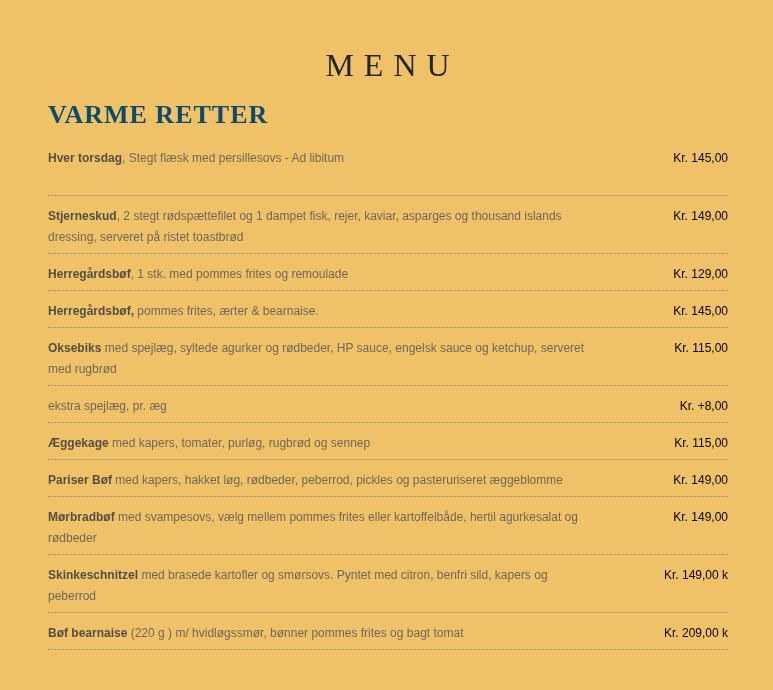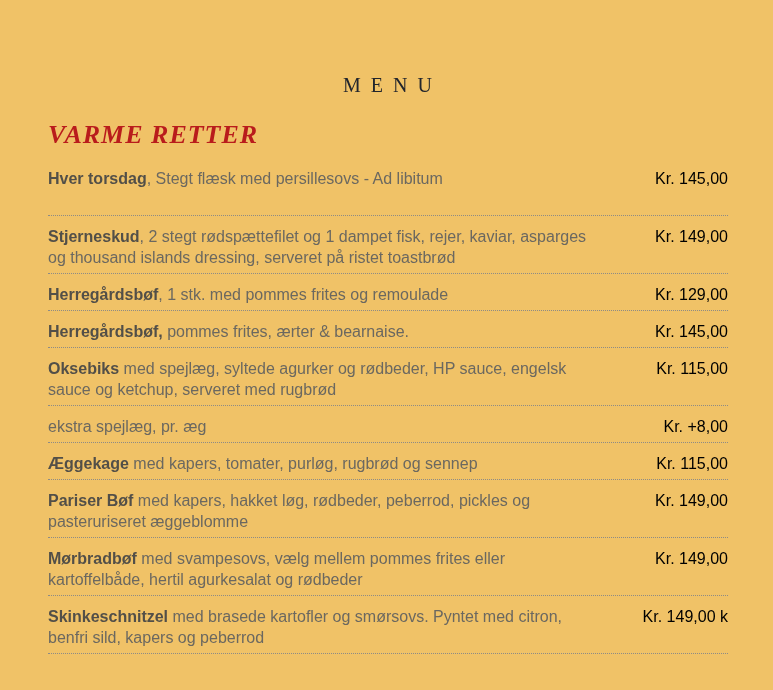--- a/index.html
+++ b/index.html
@@ -10,48 +10,47 @@
     overflow: hidden;
     background: #f0c267;
     font-family: "Liberation Sans", sans-serif;
   }
   .page {
     width: 773px;
     height: 690px;
     padding: 0 45px 0 48px;
   }
   .title {
-    margin: 69px 0 0;
+    margin: 49px 0 0;
     text-align: center;
     text-indent: 9px; 
     font-family: "Liberation Serif", serif;
     font-weight: 400;
-    font-size: 20px;
+    font-size: 32px;
     line-height: 32px;
     letter-spacing: 10px;
     color: #22252c;
   }
   .section-heading {
     margin: 19px 0 0;
     font-family: "Liberation Serif", serif;
     font-weight: 700;
     font-size: 26px;
     line-height: 30px;
     letter-spacing: 1px;
-    color: #b91c1c;
-    font-style: italic;
+    color: #0c4a6e;
   }
   .items { margin-top: 8px; }
   .row {
     display: flex;
     align-items: flex-start;
     justify-content: space-between;
     padding: 10px 0 5px 0;
     border-bottom: 1px dotted #8d8b86;
-    font-size: 16px;
+    font-size: 12px;
     line-height: 21px;
     color: #6b6860;
     gap: 34px;
   }
   .row:first-child { padding-bottom: 26px; }
   .desc {
     margin: 0;
     width: 545px;
     font-weight: 400;
   }
@@ -116,14 +115,18 @@
   <div class="row">
     <p class="desc"><b class="nm">Mørbradbøf</b><span class="dd"> med svampesovs, vælg mellem pommes frites eller kartoffelbåde, hertil agurkesalat og rødbeder</span></p>
     <span class="price">Kr. 149,00</span>
   </div>
 
   <div class="row">
     <p class="desc"><b class="nm">Skinkeschnitzel</b><span class="dd"> med brasede kartofler og smørsovs. Pyntet med citron, benfri sild, kapers og peberrod</span></p>
     <span class="price">Kr. 149,00 k</span>
   </div>
 
+  <div class="row">
+    <p class="desc"><b class="nm">Bøf bearnaise</b><span class="dd"> (220 g ) m/ hvidløgssmør, bønner pommes frites og bagt tomat</span></p>
+    <span class="price">Kr. 209,00 k</span>
+  </div>
 </div>
 </div>
 
 </body></html>

